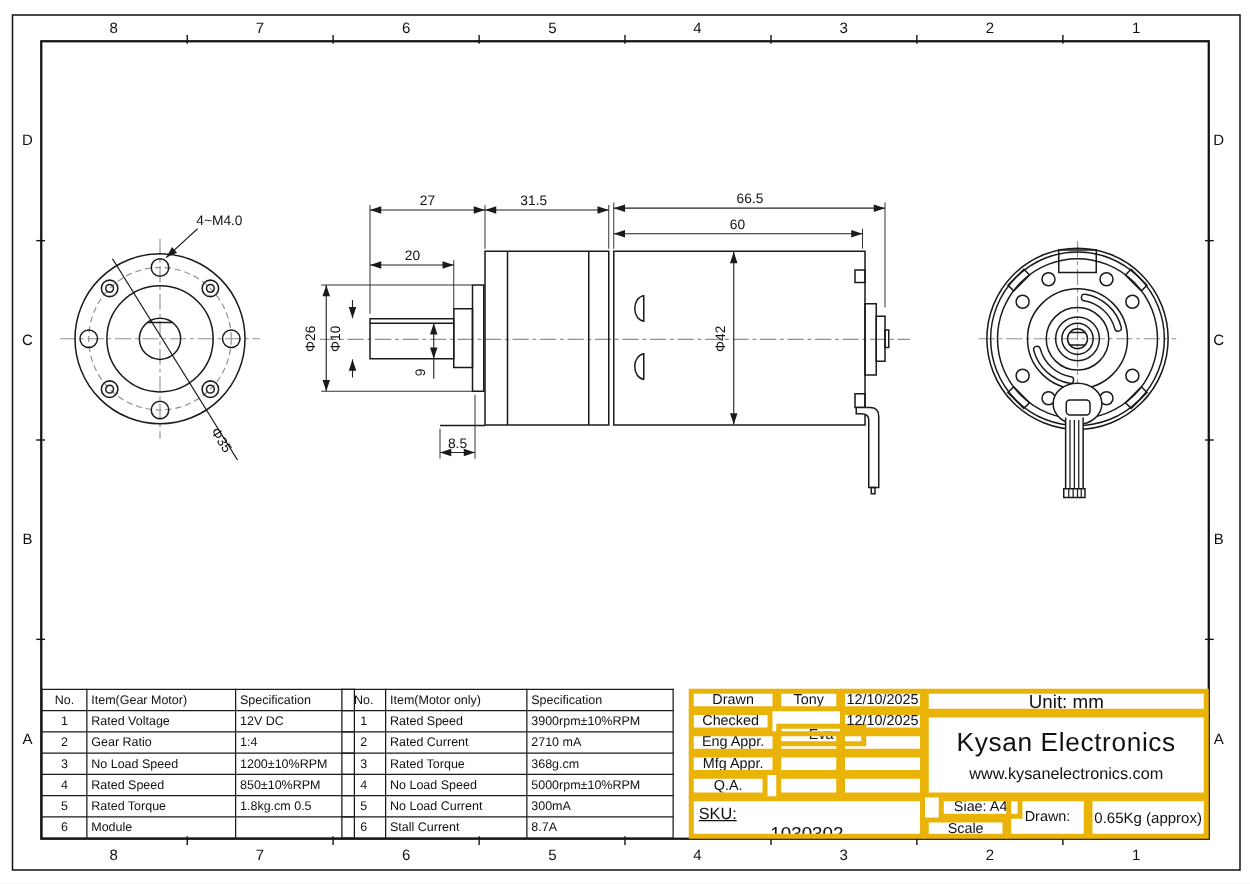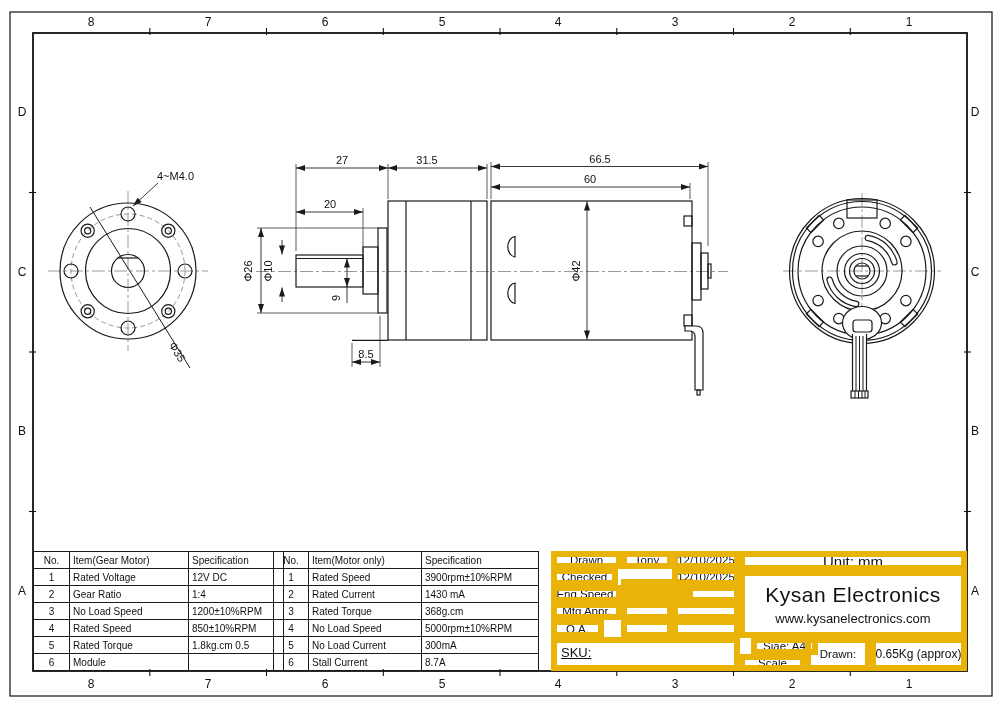--- a/index.html
+++ b/index.html
@@ -18,21 +18,21 @@
   .slotb{stroke:#1a1a1a;stroke-width:6.5;fill:none;stroke-linecap:round;}
   .slotw{stroke:#ffffff;stroke-width:4.2;fill:none;stroke-linecap:round;}
   
   .zone{position:absolute;font-size:12px;color:#111;transform:translate(-50%,-50%);}
   
   .spec{position:absolute;border-collapse:collapse;table-layout:fixed;font-size:10px;color:#111;}
   .spec td{border:1px solid #1a1a1a;padding:0 3px;overflow:hidden;white-space:nowrap;height:15px;}
   .spec td.c{text-align:center;padding:0;}
   
   .tb{position:absolute;color:#111;}
-  .cell{position:absolute;border:6px solid #eab308;box-sizing:border-box;display:flex;align-items:center;justify-content:center;font-size:11.5px;overflow:hidden;white-space:nowrap;}
+  .cell{position:absolute;border:4px solid #eab308;box-sizing:border-box;display:flex;align-items:center;justify-content:center;font-size:11.5px;overflow:hidden;white-space:nowrap;}
   .company-name{font-size:21px;letter-spacing:0.5px;}
   .company-site{font-size:13px;margin-top:4px;}
   .unitcell{font-size:15px;}
   .skucell{justify-content:flex-start;align-items:flex-start;flex-direction:column;}
   .skulabel{font-size:13px;padding:2px 0 0 4px;text-decoration:underline;}
   .skunum{font-size:15px;width:100%;text-align:center;margin-top:1px;}
   .wval{font-size:12px;}
 </style>
 </head>
 <body>
@@ -296,21 +296,21 @@
     <td style="width:110px">Specification</td>
   </tr>
   <tr>
           <td class="c">1</td>
           <td>Rated Speed</td>
           <td>3900rpm±10%RPM</td>
         </tr>
   <tr>
           <td class="c">2</td>
           <td>Rated Current</td>
-          <td>1430 mA</td>
+          <td>2710 mA</td>
         </tr>
   <tr>
           <td class="c">3</td>
           <td>Rated Torque</td>
           <td>368g.cm</td>
         </tr>
   <tr>
           <td class="c">4</td>
           <td>No Load Speed</td>
           <td>5000rpm±10%RPM</td>
@@ -329,27 +329,27 @@
     </table>
 
 <div class="tb" style="left:551px;top:551px;width:416px;height:120px">
 
   <div class="cell" style="left:0;top:0;width:71px;height:18px">Drawn</div>
   <div class="cell" style="left:70px;top:0;width:52px;height:18px">Tony</div>
   <div class="cell" style="left:121px;top:0;width:68px;height:18px">12/10/2025</div>
   <div class="cell" style="left:0;top:17px;width:67px;height:18px">Checked</div>
   <div class="cell" style="left:70px;top:28px;width:72px;height:18px">Eva</div>
   <div class="cell" style="left:121px;top:17px;width:68px;height:18px">12/10/2025</div>
-  <div class="cell" style="left:0;top:34px;width:71px;height:18px">Eng Speed.</div>
+  <div class="cell" style="left:0;top:34px;width:71px;height:18px">Eng Appr.</div>
   <div class="cell" style="left:70px;top:34px;width:52px;height:18px"></div>
   <div class="cell" style="left:121px;top:34px;width:68px;height:18px"></div>
   <div class="cell" style="left:0;top:51px;width:71px;height:18px">Mfg Appr.</div>
   <div class="cell" style="left:70px;top:51px;width:52px;height:18px"></div>
   <div class="cell" style="left:121px;top:51px;width:68px;height:18px"></div>
-  <div class="cell" style="left:0;top:68px;width:53px;height:19px">Q.A.</div>
+  <div class="cell" style="left:0;top:68px;width:63px;height:19px">Q.A.</div>
   <div class="cell" style="left:70px;top:68px;width:52px;height:19px"></div>
   <div class="cell" style="left:121px;top:68px;width:68px;height:19px"></div>
 
   <div class="cell unitcell" style="left:188px;top:0;width:228px;height:20px">Unit: mm</div>
   <div class="cell" style="left:188px;top:19px;width:228px;height:68px;flex-direction:column">
     <div class="company-name">Kysan Electronics</div>
     <div class="company-site">www.kysanelectronics.com</div>
   </div>
 
   <div class="cell skucell" style="left:0;top:86px;width:189px;height:34px">

